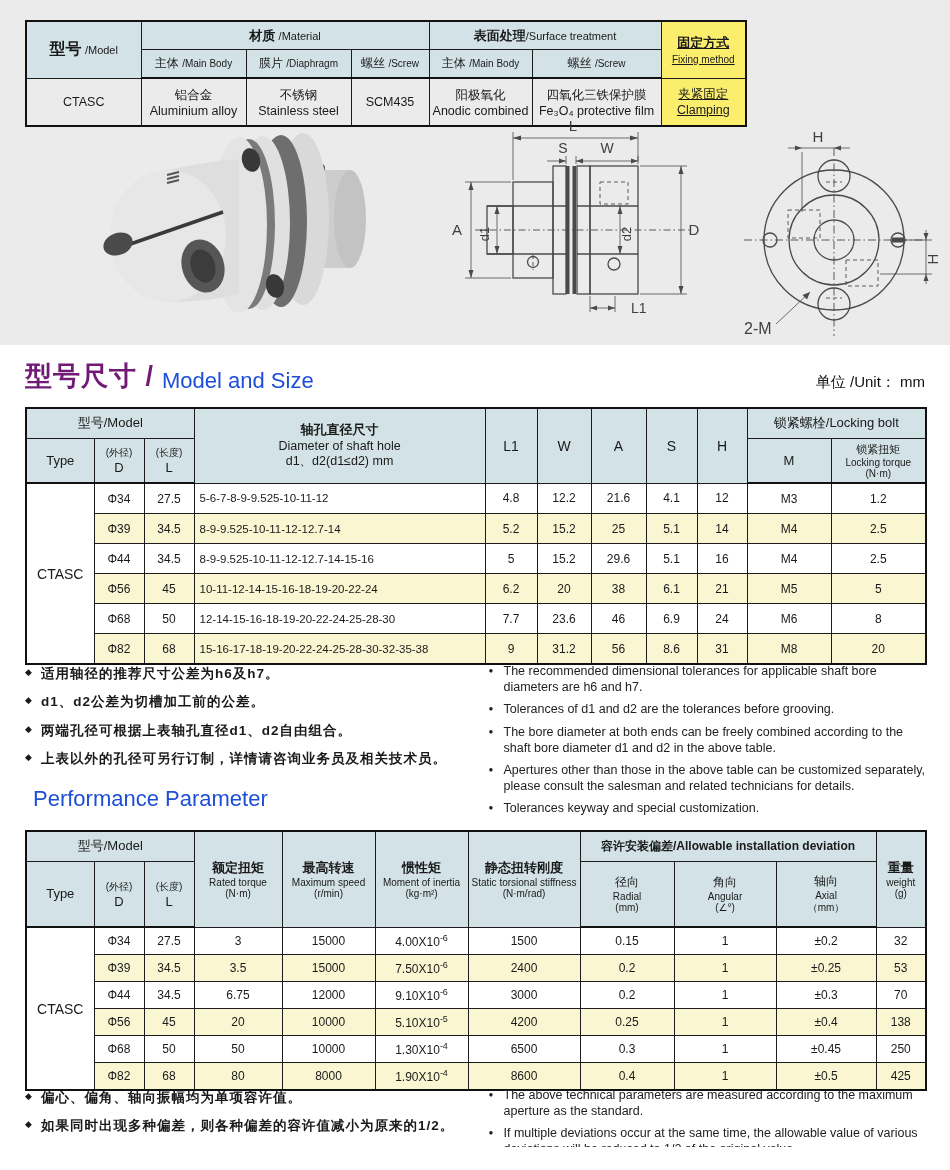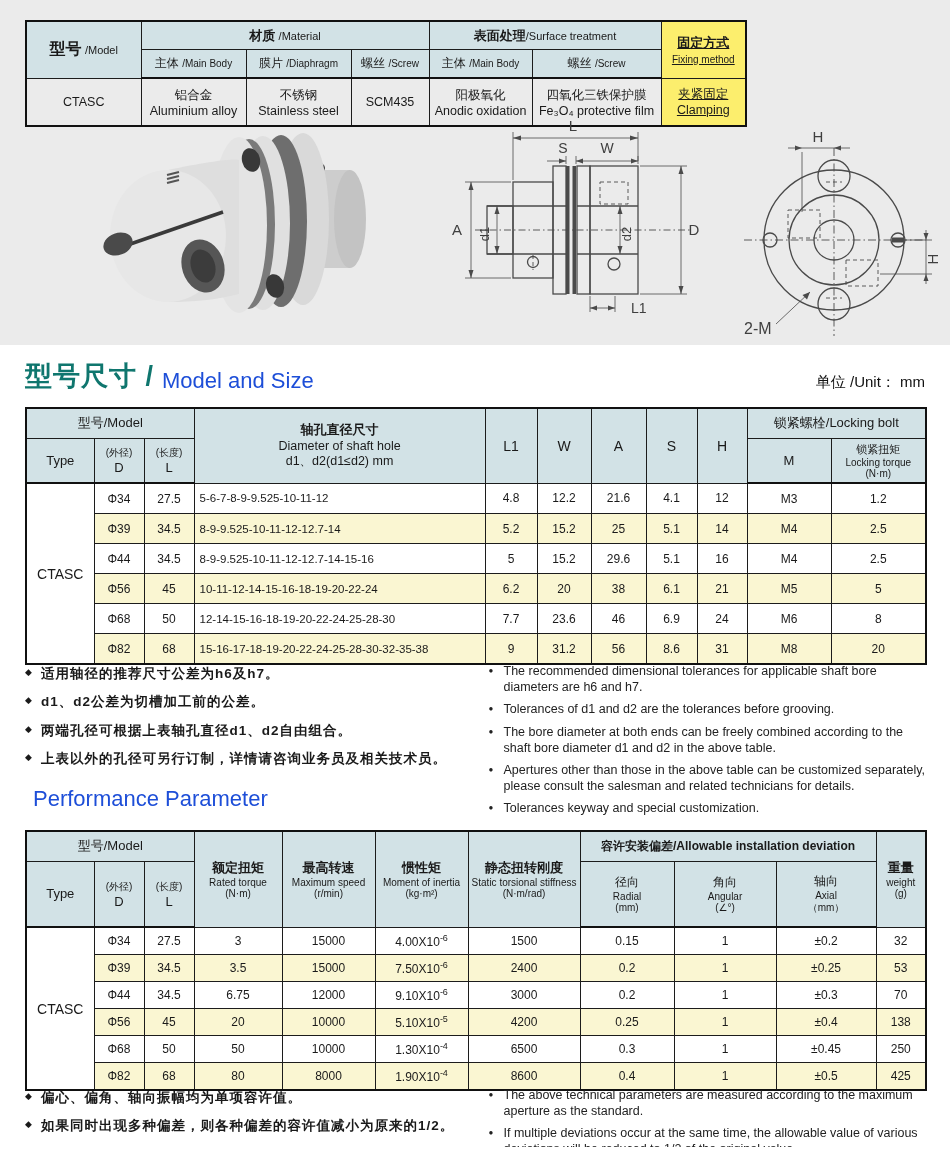--- a/index.html
+++ b/index.html
@@ -24,21 +24,21 @@
   tr.row-alt td{background:#faf6d2;}
   td.type-cell{font-size:14px;background:#fff;}
 
   
   .spec-table{position:absolute;top:20px;left:25px;width:720px;}
   .spec-table td{background:#ebebeb;height:44px;font-size:12.5px;}
   .spec-table th{height:25px;}
 
   
   .sec-head{position:absolute;left:25px;width:900px;display:flex;align-items:flex-end;}
-  .sec-title-cn{font-size:27px;font-weight:700;color:#0f766e;letter-spacing:1px;}
+  .sec-title-cn{font-size:27px;font-weight:700;color:#701a75;letter-spacing:1px;}
   .sec-title-en{font-size:22px;color:#1d4ed8;margin-left:8px;}
   .unit-label{margin-left:auto;font-size:15px;color:#111;padding-bottom:2px;}
 
   
   .size-table{position:absolute;top:407px;left:25px;width:900px;}
   .size-table td{height:27px;}
   .perf-table{position:absolute;top:830px;left:25px;width:900px;}
   .perf-table td{height:24px;}
   .holes-cell{text-align:left !important;padding-left:5px !important;font-size:11.5px;}
   sup.exp{font-size:9px;}
@@ -86,21 +86,21 @@
         <th><span>膜片</span> <span class="en-tiny">/Diaphragm</span></th>
         <th><span>螺丝</span> <span class="en-tiny">/Screw</span></th>
         <th><span>主体</span> <span class="en-tiny">/Main Body</span></th>
         <th><span>螺丝</span> <span class="en-tiny">/Screw</span></th>
       </tr>
       <tr>
         <td>CTASC</td>
         <td><span>铝合金</span><br><span>Aluminium alloy</span></td>
         <td><span>不锈钢</span><br><span>Stainless steel</span></td>
         <td>SCM435</td>
-        <td><span>阳极氧化</span><br><span>Anodic oxidation</span></td>
+        <td><span>阳极氧化</span><br><span>Anodic combined</span></td>
         <td><span>四氧化三铁保护膜</span><br><span>Fe₃O₄ protective film</span></td>
         <td class="yellow-bg"><span>夹紧固定</span><br><span>Clamping</span></td>
       </tr>
     </tbody>
       </table>
 
     <svg class="fig" style="top:118px;left:55px;" width="330" height="220" viewBox="0 0 330 220">
       <rect x="245" y="52" width="50" height="98" fill="#cdcdcd"></rect>
       <ellipse cx="295" cy="101" rx="16" ry="49" fill="#c3c3c3"></ellipse>
       <ellipse cx="262" cy="50" rx="8" ry="6" fill="#3a3a3a"></ellipse>

